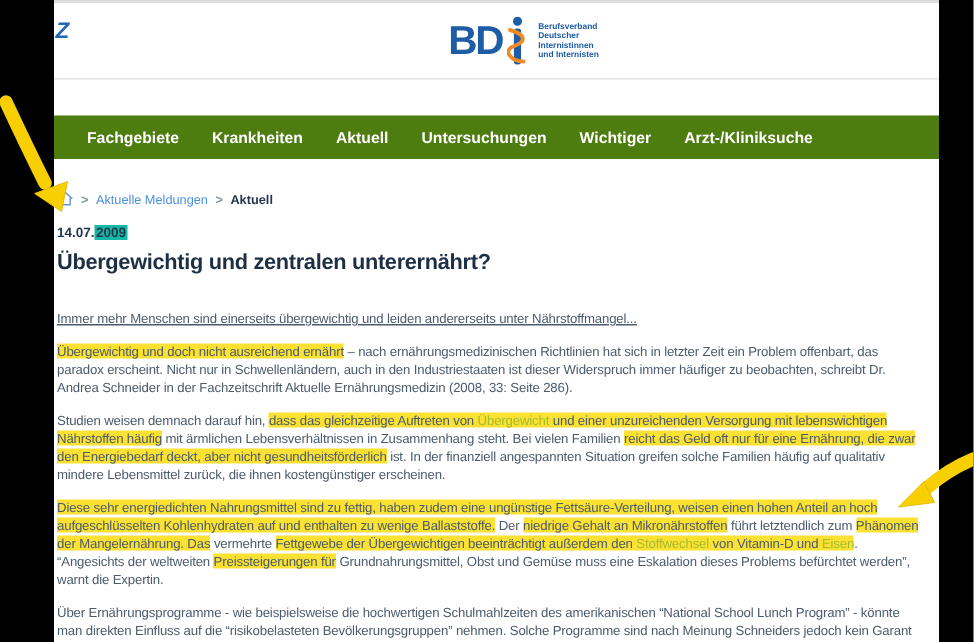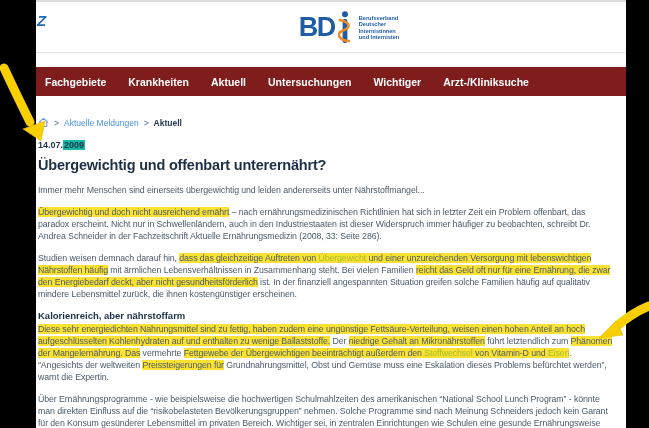--- a/index.html
+++ b/index.html
@@ -18,36 +18,36 @@
     position:absolute;left:1px;top:10px;color:#2268b5;font-weight:800;
     font-size:15px;font-style:italic;letter-spacing:-1px;
   }
   .logo{position:absolute;left:0;right:0;top:9px;display:flex;justify-content:center;align-items:center;gap:3px;margin-left:36px;}
   .logo-bd{color:#1e5ca6;font-weight:800;font-size:27px;letter-spacing:-1.5px;line-height:1;}
   .logo-i{width:15px;height:33px;display:block;}
   .logo-lines{display:flex;flex-direction:column;justify-content:center;margin-left:3px;}
   .logo-lines span{color:#1e5ca6;font-size:5.6px;font-weight:700;line-height:6.4px;white-space:nowrap;}
   
   .nav{
-    margin-top:14px;height:29px;background:#7f1d1d;display:flex;align-items:center;
-    padding-left:9px;gap:22px;box-sizing:border-box;
+    margin-top:24px;height:29px;background:#4d7c0f;display:flex;align-items:center;
+    padding-left:22px;gap:22px;box-sizing:border-box;
   }
   .nav a{color:#fff;font-size:10.5px;font-weight:700;text-decoration:none;white-space:nowrap;cursor:pointer;}
   
   .main{padding:0 9px 0 2px;}
   .crumbs{margin-top:21px;display:flex;align-items:center;gap:5px;font-size:8.5px;}
   .crumbs .sep{color:#7d93a8;font-weight:700;}
   .crumbs a{color:#4a90d9;text-decoration:none;cursor:pointer;}
   .crumbs .current{color:#24374c;font-weight:700;}
   .home-ic{width:11px;height:11px;display:block;}
   .date-row{margin-top:12px;font-size:9px;color:#24374c;font-weight:600;}
   h1{margin:7px 0 0;font-size:14.5px;color:#1d2f44;letter-spacing:-0.2px;}
   h2{margin:0 0 2px;font-size:9.5px;color:#1d2f44;}
   p{margin:0 0 10px;font-size:8.8px;line-height:12px;letter-spacing:-0.1px;color:#4b5b6b;}
-  p:first-of-type{margin-top:11px;}
+  p:first-of-type{margin-top:23px;text-decoration:underline;}
   .hl{background:#fbe232;}
   .lnk{color:#a4bc2d;cursor:pointer;}
   mark{background:#14b8a6;color:inherit;padding:0 1px;}
   
   .annot{position:absolute;left:0;top:0;width:649px;height:428px;pointer-events:none;z-index:20;}
 </style>
 </head>
 <body>
 
 <div class="page">
@@ -86,27 +86,26 @@
         <path d="M1.2,5.6 L6,1.4 L10.8,5.6 M2.4,5.2 L2.4,10.4 L9.6,10.4 L9.6,5.2" fill="none" stroke="#6b9bd2" stroke-width="1.1" stroke-linejoin="round" stroke-linecap="round"></path>
       </svg>
       <span class="sep">&gt;</span>
       <a>Aktuelle Meldungen</a>
       <span class="sep">&gt;</span>
       <span class="current">Aktuell</span>
     </div>
 
     <div class="date-row"><span>14.07.</span><mark>2009</mark></div>
 
-    <h1>Übergewichtig und offenbart unterernährt?</h1>
+    <h1>Übergewichtig und zentralen unterernährt?</h1>
 
     <p><span>Immer mehr Menschen sind einerseits übergewichtig und leiden andererseits unter Nährstoffmangel...</span></p>
     <p><span class="hl">Übergewichtig und doch nicht ausreichend ernährt</span><span> – nach ernährungsmedizinischen Richtlinien hat sich in letzter Zeit ein Problem offenbart, das paradox erscheint. Nicht nur in Schwellenländern, auch in den Industriestaaten ist dieser Widerspruch immer häufiger zu beobachten, schreibt Dr. Andrea Schneider in der Fachzeitschrift Aktuelle Ernährungsmedizin (2008, 33: Seite 286).</span></p>
     <p><span>Studien weisen demnach darauf hin, </span><span class="hl">dass das gleichzeitige Auftreten von </span><span class="hl lnk">Übergewicht</span><span class="hl"> und einer unzureichenden Versorgung mit lebenswichtigen Nährstoffen häufig</span><span> mit ärmlichen Lebensverhältnissen in Zusammenhang steht. Bei vielen Familien </span><span class="hl">reicht das Geld oft nur für eine Ernährung, die zwar den Energiebedarf deckt, aber nicht gesundheitsförderlich</span><span> ist. In der finanziell angespannten Situation greifen solche Familien häufig auf qualitativ mindere Lebensmittel zurück, die ihnen kostengünstiger erscheinen.</span></p>
 
-    <h2>Kalorienreich, aber nährstoffarm</h2>
 
     <p><span class="hl">Diese sehr energiedichten Nahrungsmittel sind zu fettig, haben zudem eine ungünstige Fettsäure-Verteilung, weisen einen hohen Anteil an hoch aufgeschlüsselten Kohlenhydraten auf und enthalten zu wenige Ballaststoffe.</span><span> Der </span><span class="hl">niedrige Gehalt an Mikronährstoffen</span><span> führt letztendlich zum </span><span class="hl">Phänomen der Mangelernährung. Das</span><span> vermehrte </span><span class="hl">Fettgewebe der Übergewichtigen beeinträchtigt außerdem den </span><span class="hl lnk">Stoffwechsel</span><span class="hl"> von Vitamin-D und </span><span class="hl lnk">Eisen</span><span>. “Angesichts der weltweiten </span><span class="hl">Preissteigerungen für</span><span> Grundnahrungsmittel, Obst und Gemüse muss eine Eskalation dieses Problems befürchtet werden”, warnt die Expertin.</span></p>
     <p><span>Über Ernährungsprogramme - wie beispielsweise die hochwertigen Schulmahlzeiten des amerikanischen “National School Lunch Program” - könnte man direkten Einfluss auf die “risikobelasteten Bevölkerungsgruppen” nehmen. Solche Programme sind nach Meinung Schneiders jedoch kein Garant für den Konsum gesünderer Lebensmittel im privaten Bereich. Wichtiger sei, in zentralen Einrichtungen wie Schulen eine gesunde Ernährungsweise vorzustellen oder die Kennzeichnung von Lebensmitteln in Lebensmittelmärkten und Discountern nach dem Ampelprinzip.</span></p>
 
   </div>
 </div>
 
 <svg class="annot" viewBox="0 0 649 428">
   <g>
     <path d="M4,68 Q18,98 30,122" fill="none" stroke="#f8cf02" stroke-width="9" stroke-linecap="round"></path>

